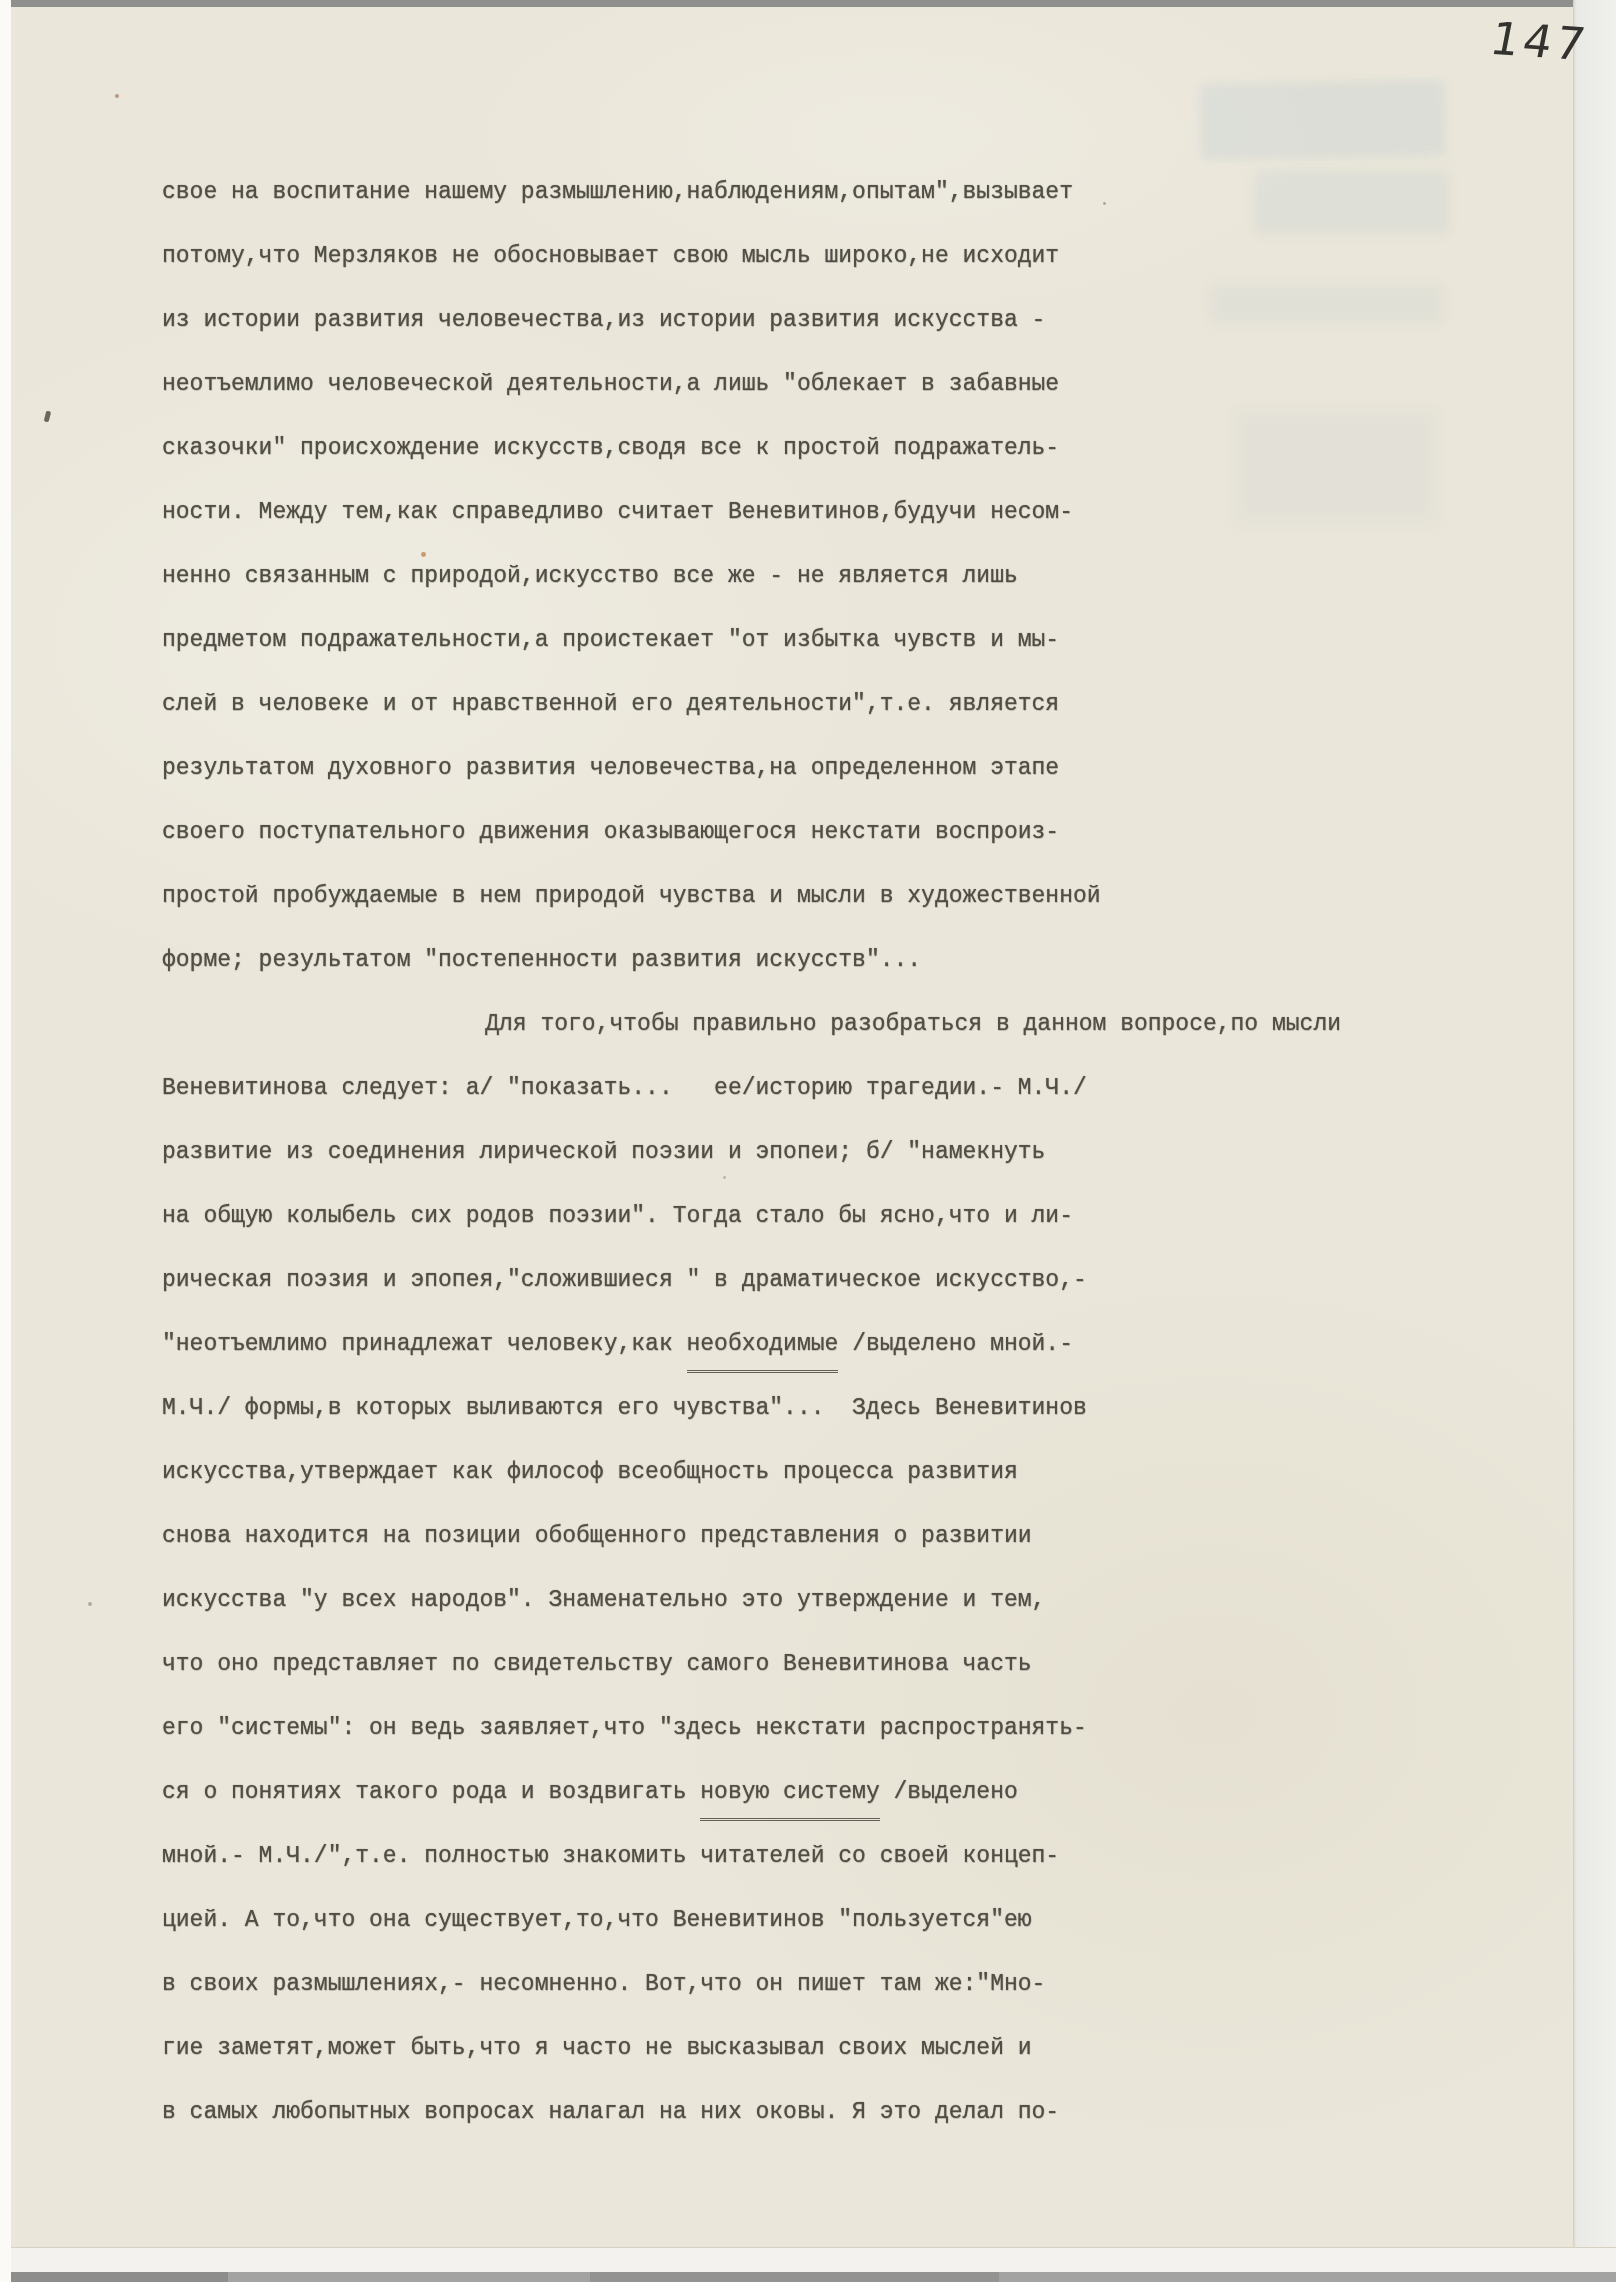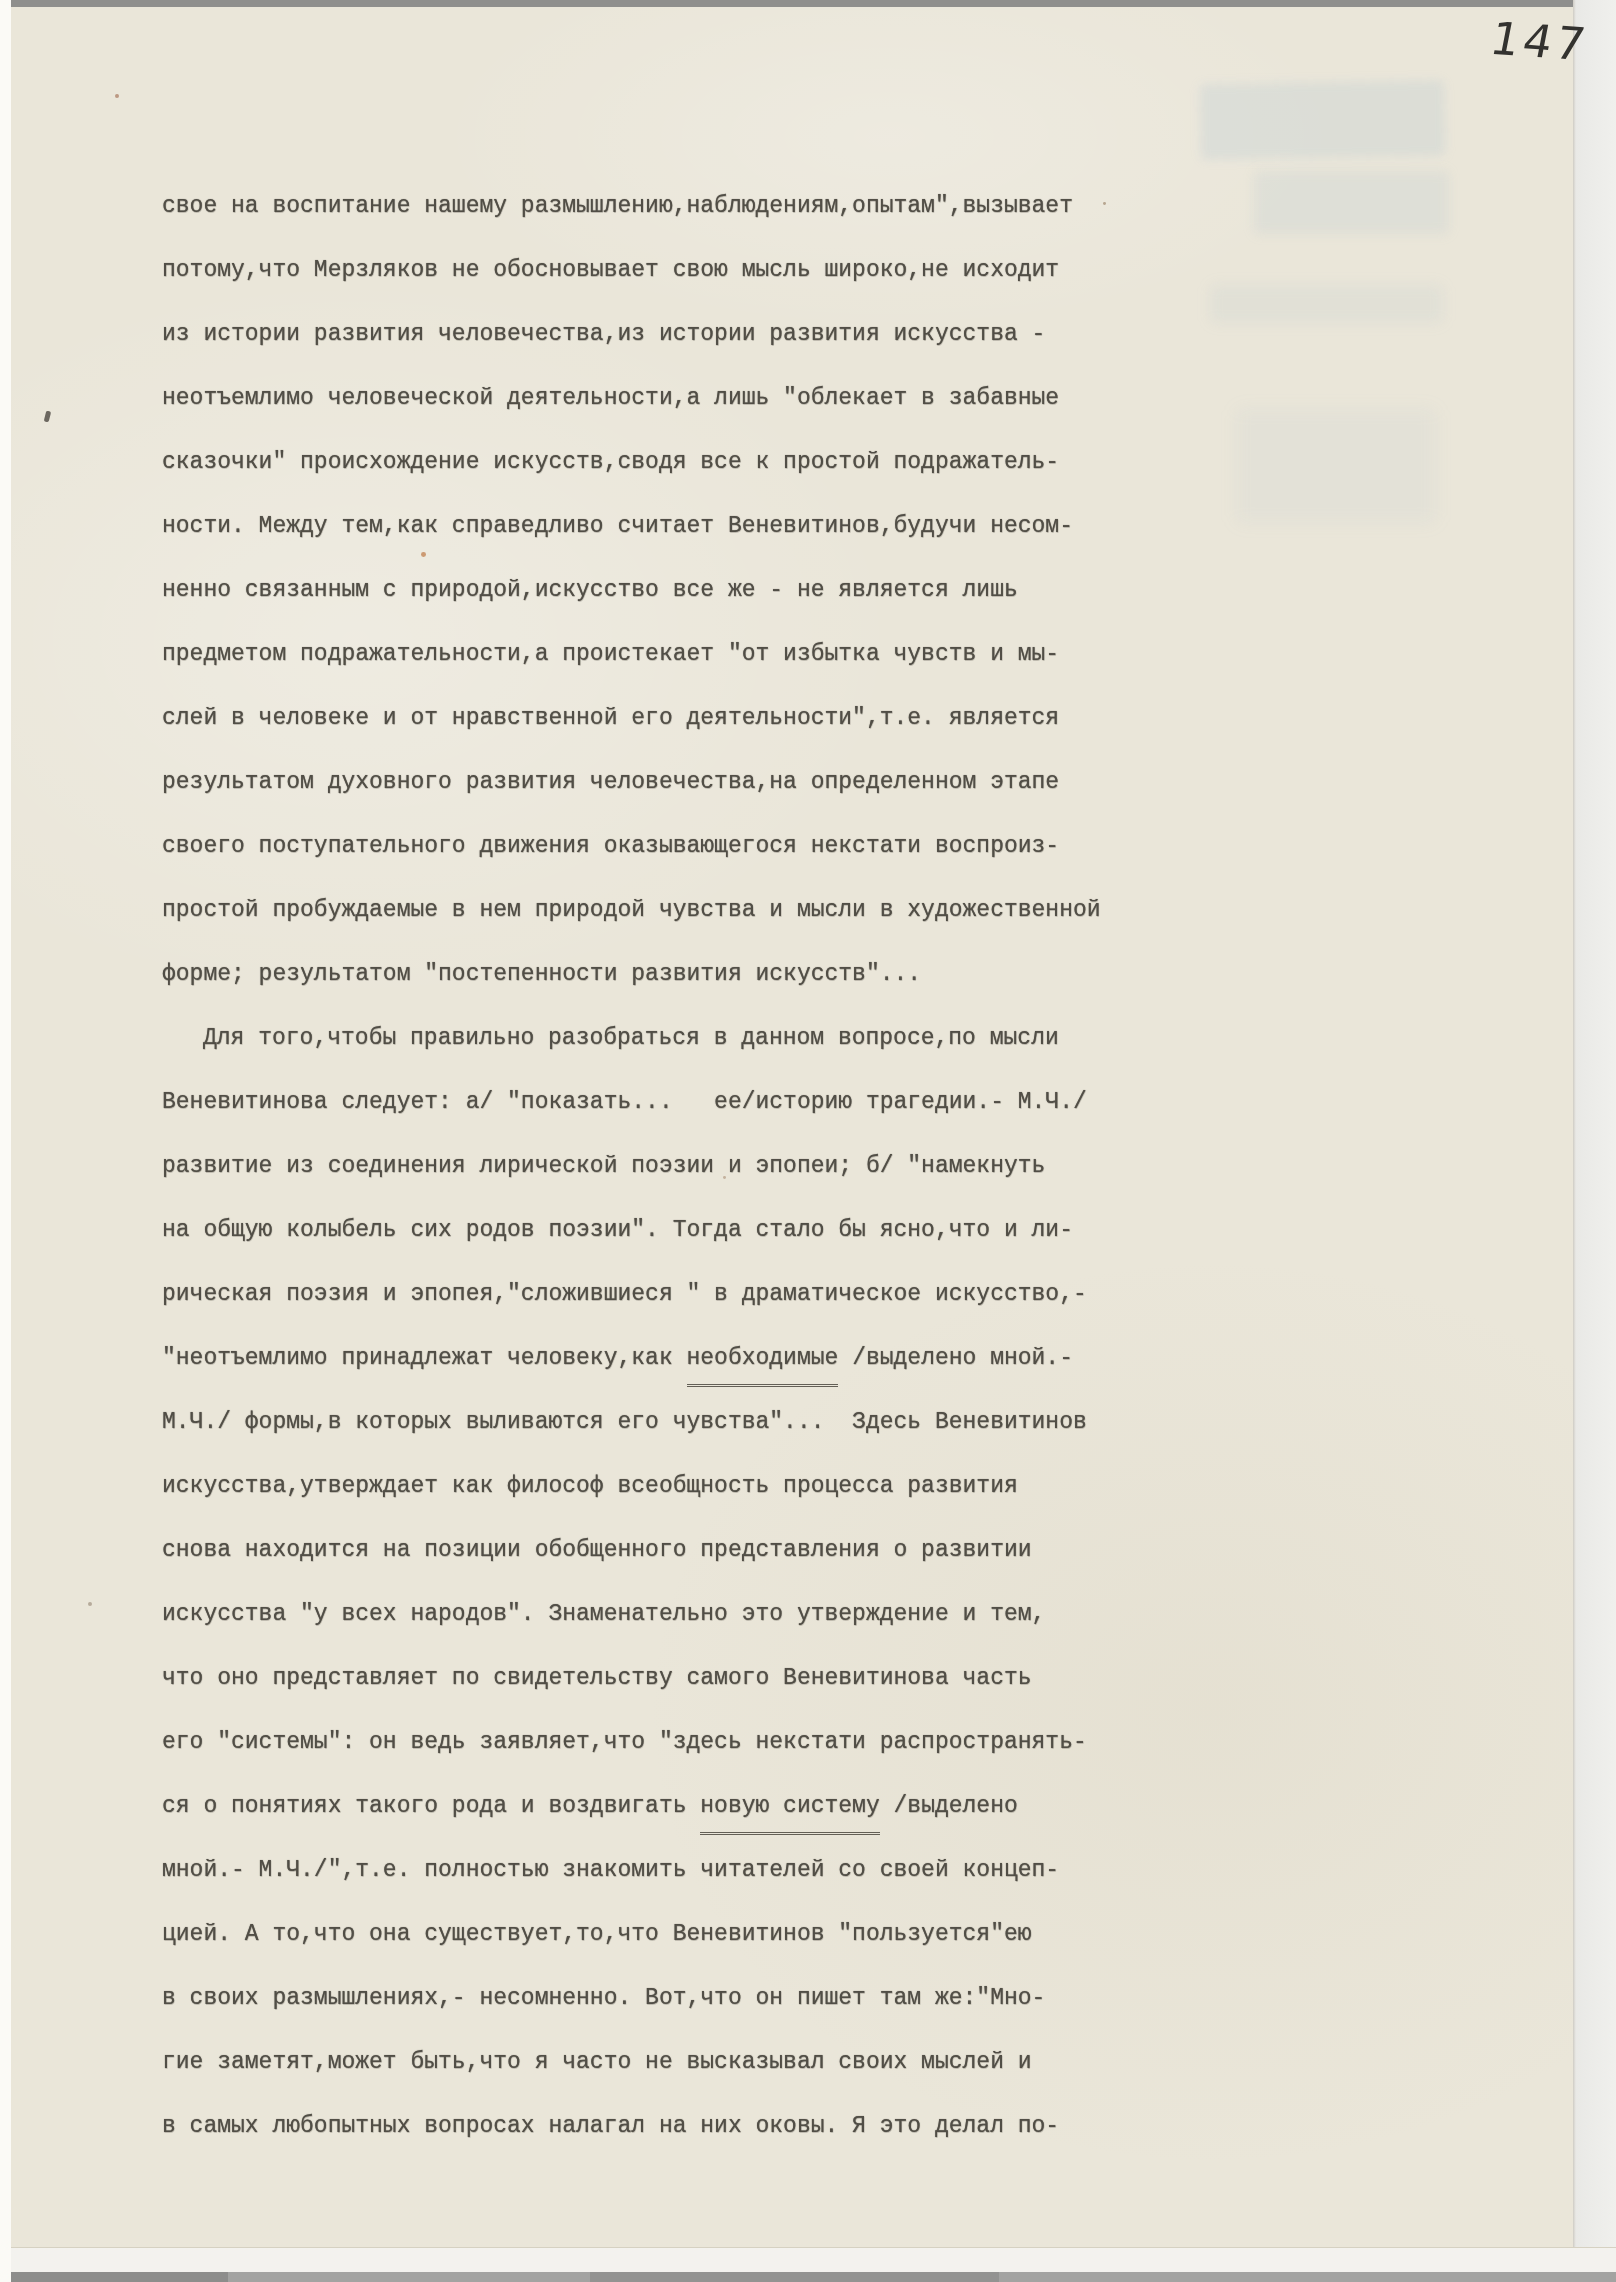--- a/index.html
+++ b/index.html
@@ -36,26 +36,26 @@
 
   
   .ghost{position:absolute;border-radius:5.7px;}
   .ghost-a{left:1200px;top:82px;width:245px;height:76px;background:rgba(148,176,201,0.17);filter:blur(4.8px);transform:rotate(-1deg);}
   .ghost-b{left:1254px;top:171px;width:195px;height:63px;background:rgba(148,176,201,0.13);filter:blur(5.7px);}
   .ghost-c{left:1210px;top:285px;width:233px;height:38px;background:rgba(148,176,201,0.10);filter:blur(6.7px);}
   .ghost-d{left:1236px;top:409px;width:200px;height:114px;background:rgba(148,176,201,0.07);filter:blur(8.6px);}
 
   
   .text-block{
-    position:absolute;left:162px;top:174px;width:1179px;
+    position:absolute;left:162px;top:160px;width:1179px;
     font-size:23px;color:#514e46;
     text-shadow:0 0 1px rgba(81,78,70,0.75), 0.5px 0.5px 0 rgba(81,78,70,0.22);
   }
   .line{height:64px;line-height:64px;white-space:pre;}
-  .line.indent{padding-left:41px;}
+  .line.indent{padding-left:41px;text-align:right;}
   .u{border-bottom:3.8px double rgba(84,80,71,0.9);padding-bottom:13px;}
 
   
   .speck{position:absolute;border-radius:50%;}
   .speck-1{left:45px;top:411px;width:4.8px;height:10.5px;background:rgba(66,61,55,0.75);border-radius:1.9px;transform:rotate(14deg);}
   .speck-2{left:115px;top:94px;width:3.8px;height:3.8px;background:rgba(150,90,60,0.55);}
   .speck-3{left:421px;top:552px;width:4.8px;height:4.8px;background:rgba(186,110,55,0.65);}
   .speck-4{left:88px;top:1602px;width:3.8px;height:3.8px;background:rgba(120,100,80,0.45);}
   .speck-5{left:1103px;top:202px;width:2.9px;height:2.9px;background:rgba(130,100,70,0.5);}
   .speck-6{left:723px;top:1176px;width:2.9px;height:2.9px;background:rgba(140,100,70,0.4);}

